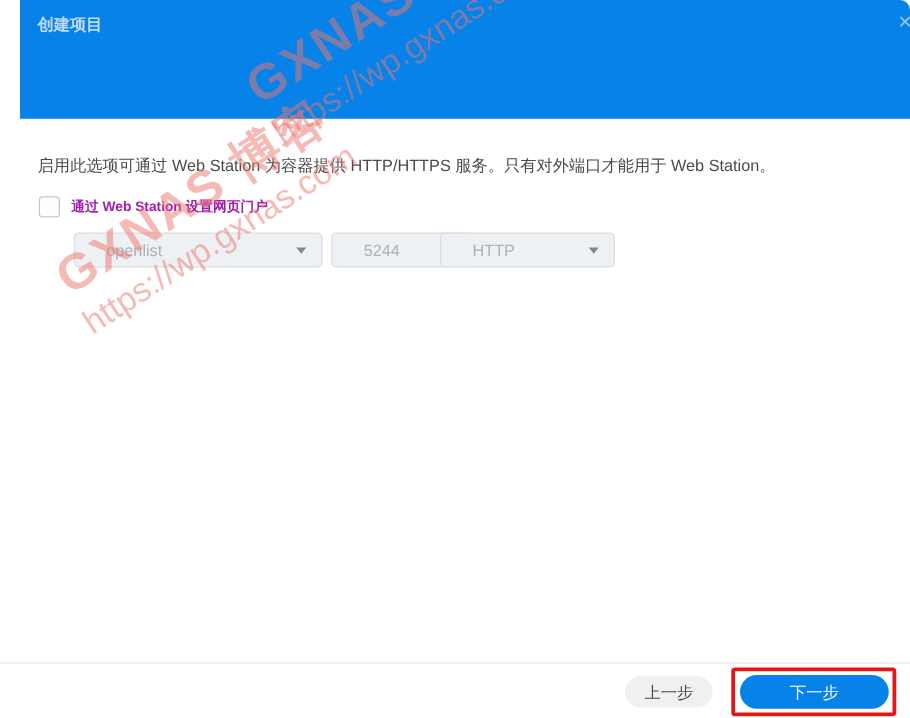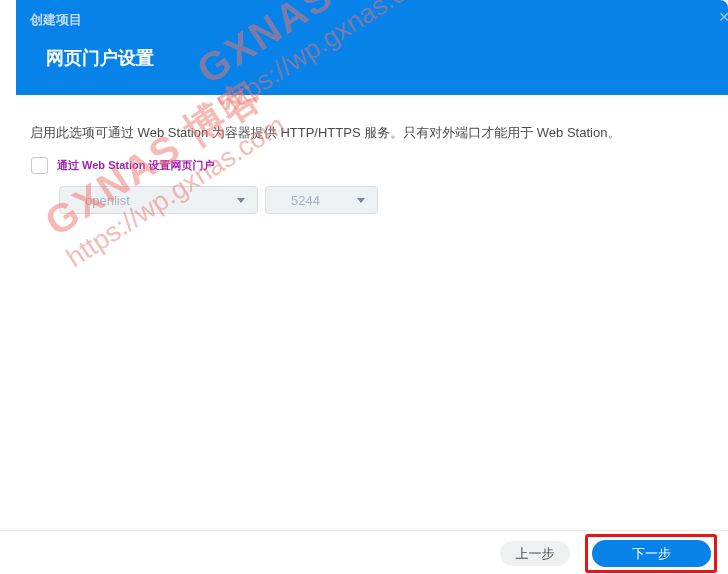--- a/index.html
+++ b/index.html
@@ -169,34 +169,37 @@
   }
 </style>
 </head>
 <body>
 
 <div class="dialog">
 
   <div class="header">
     <div class="window-title">创建项目</div>
     <div class="close-btn">✕</div>
-    <div class="section-title">网页门户设置</div>
   </div>
 
   <p class="desc">启用此选项可通过 Web Station 为容器提供 HTTP/HTTPS 服务。只有对外端口才能用于 Web Station。</p>
 
   <span class="checkbox"></span>
   <span class="cb-label">通过 Web Station 设置网页门户</span>
 
   <div class="select s1">
     <span class="select-value">openlist</span>
     <span class="arrow"></span>
   </div>
   <div class="select s2">
     <span class="select-value">5244</span>
+    <span class="arrow"></span>
+  </div>
+  <div class="select s3">
+    <span class="select-value">HTTP</span>
     <span class="arrow"></span>
   </div>
 
   <div class="watermark">
     <div class="wm-tile wm-a">
       <div class="wm-l1">GXNAS 博客</div>
       <div class="wm-l2">https://wp.gxnas.com</div>
     </div>
     <div class="wm-tile wm-b">
       <div class="wm-l1">GXNAS 博客</div>

